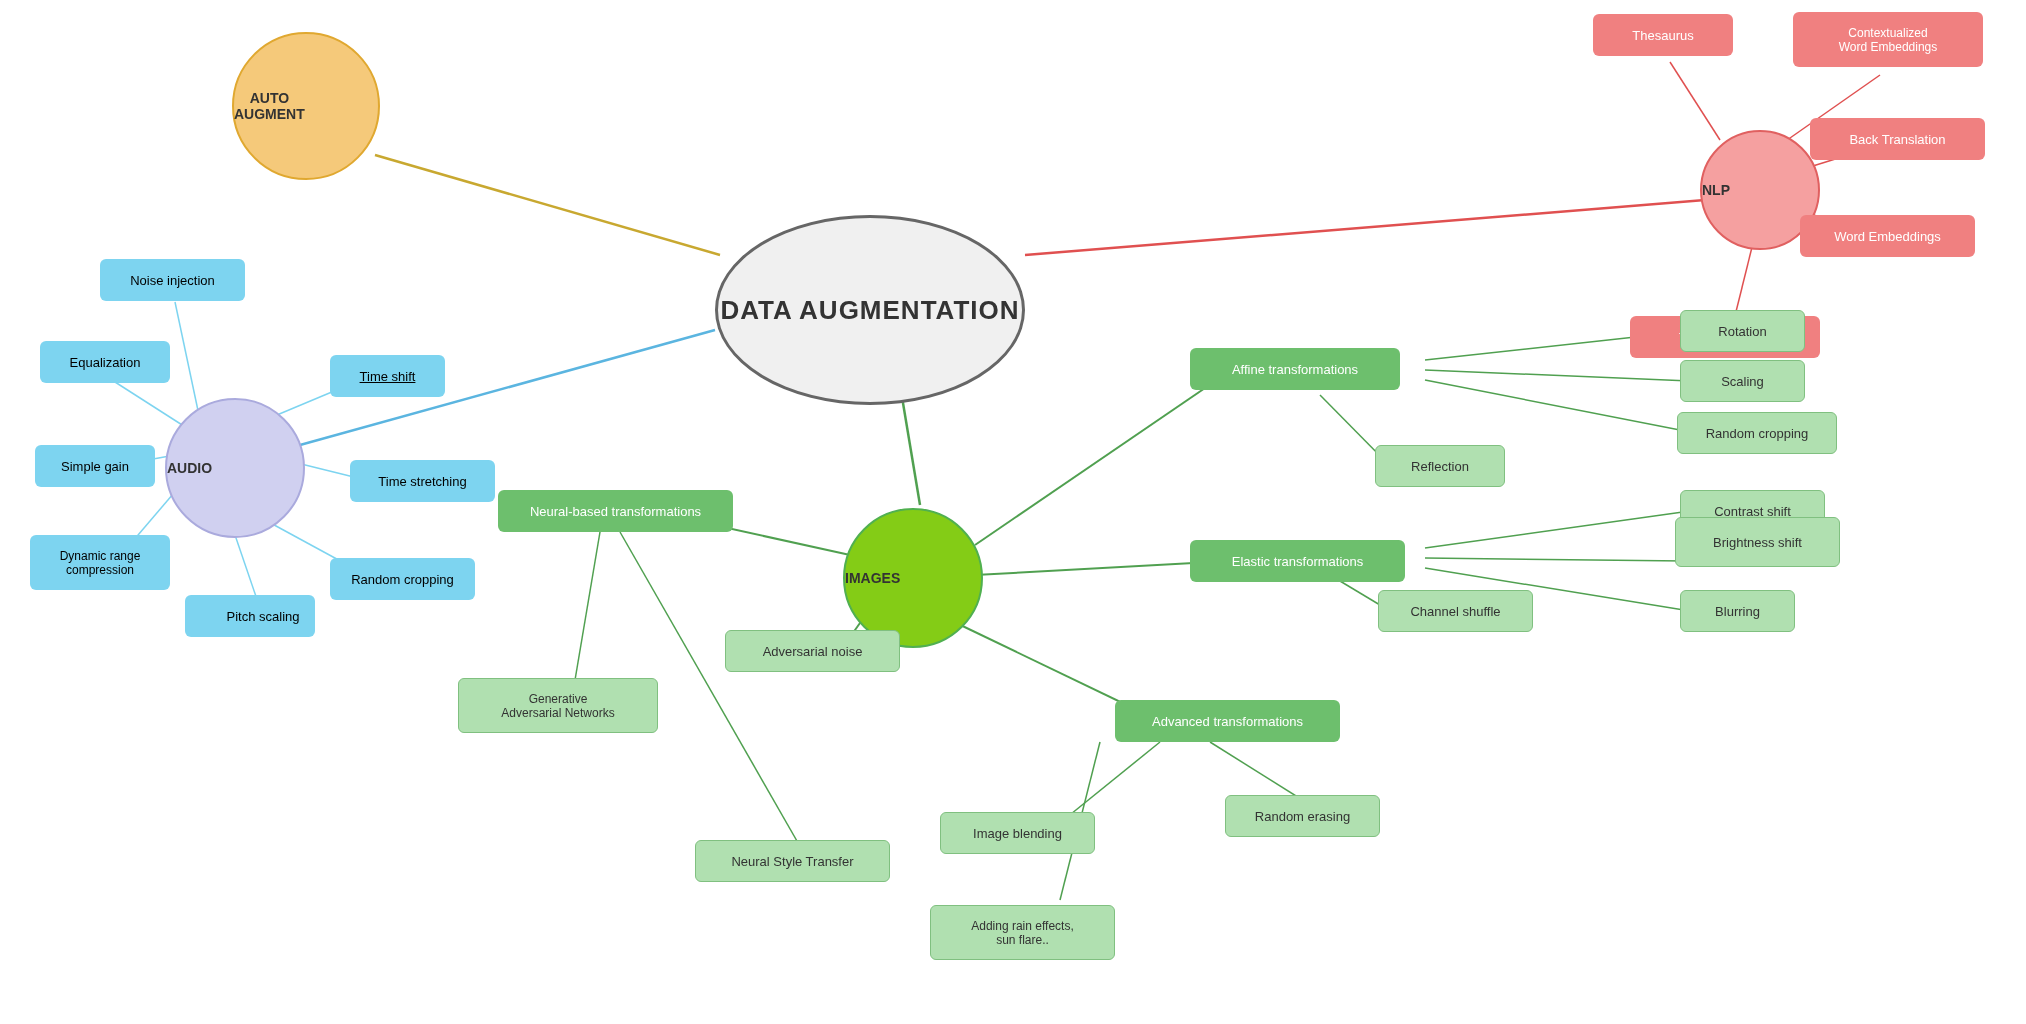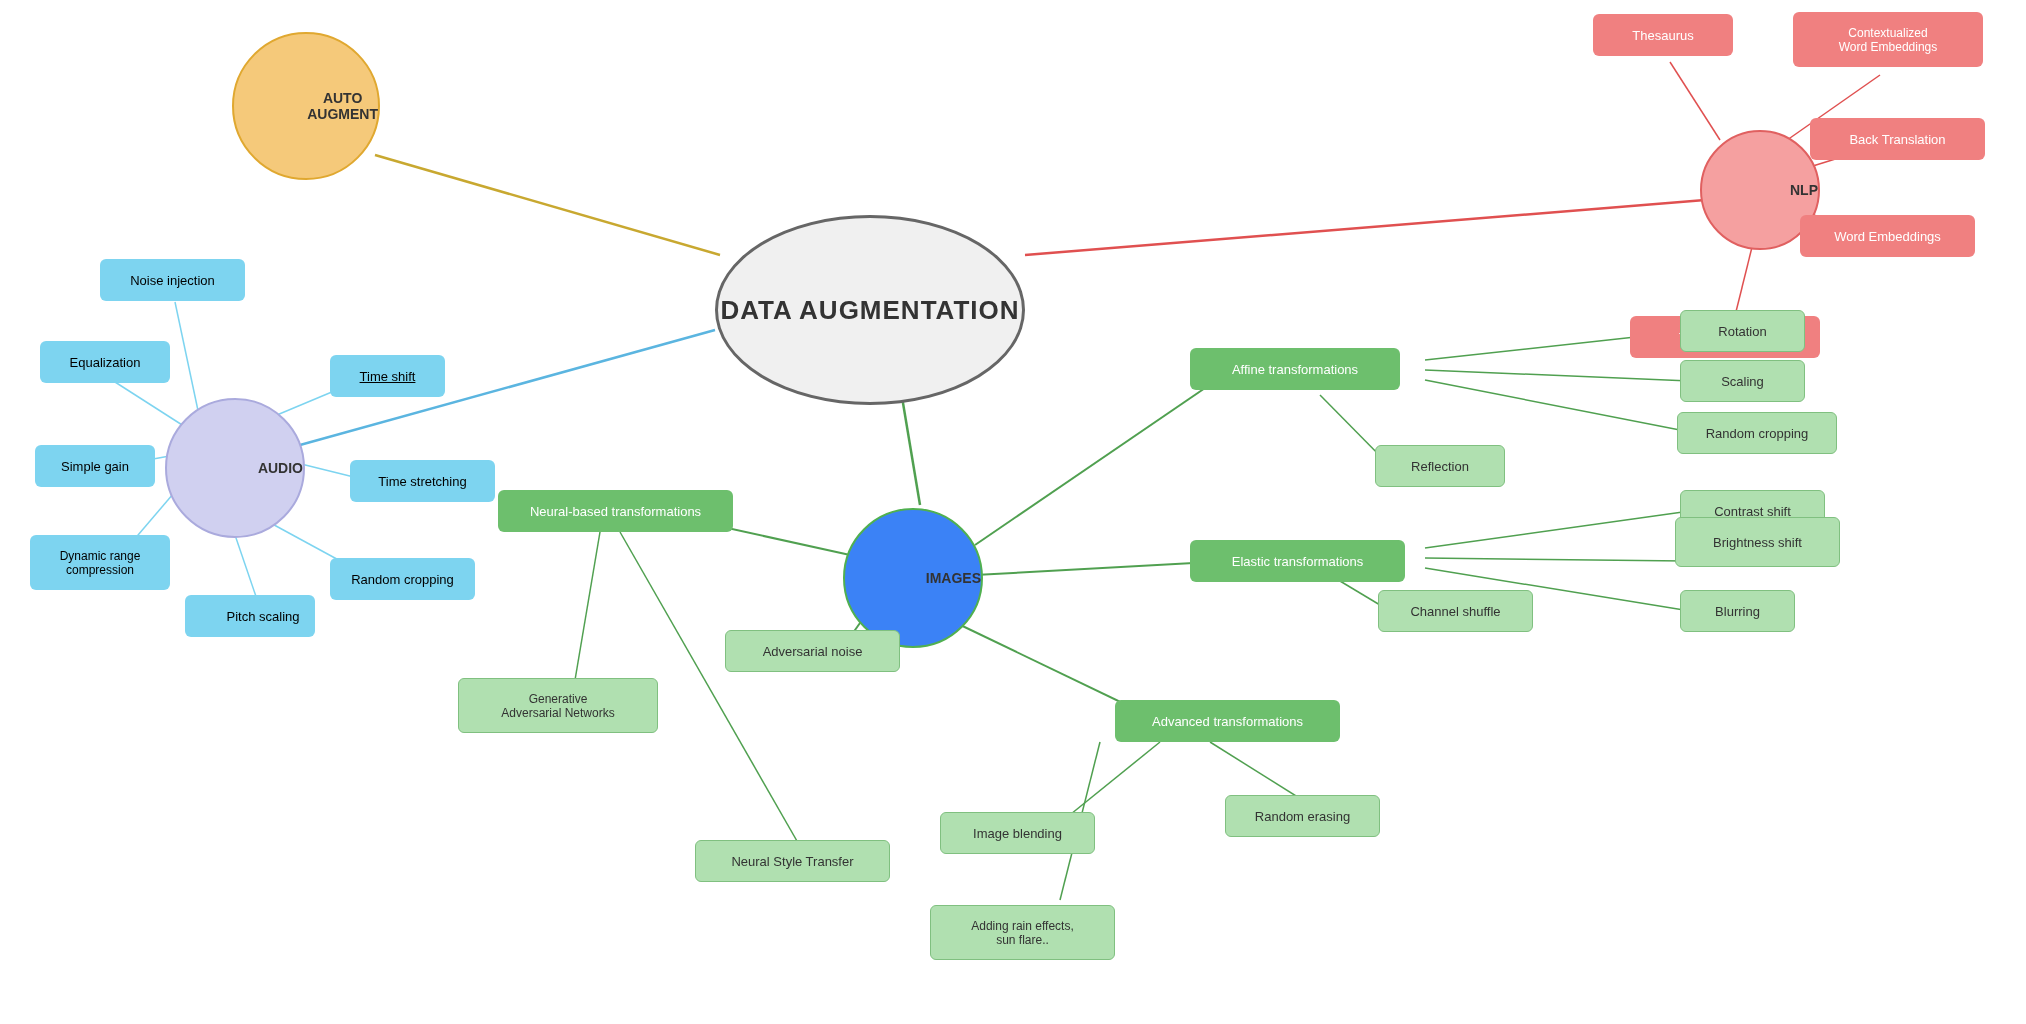--- a/index.html
+++ b/index.html
@@ -22,21 +22,21 @@
       color: #333;
       letter-spacing: 1px;
     }
 
     
     .hub-node {
       position: absolute;
       border-radius: 50%;
       display: flex;
       align-items: center;
-      justify-content: flex-end;
+      justify-content: flex-start;
       text-align: center;
       font-size: 14px;
       font-weight: bold;
     }
 
     
     .leaf-node {
       position: absolute;
       border-radius: 6px;
       display: flex;
@@ -56,21 +56,21 @@
     
     .audio-leaf { background: #7dd4f0; border: none; color: #000; }
 
     
     .nlp-hub { background: #f5a0a0; border: 2px solid #e06060; color: #333; }
 
     
     .nlp-leaf { background: #f08080; border: none; color: #fff; justify-content: center; }
 
     
-    .images-hub { background: #3b82f6; border: 2px solid #50b050; color: #333; }
+    .images-hub { background: #84cc16; border: 2px solid #50b050; color: #333; }
 
     
     .images-leaf-dark { background: #6dbf6d; border: none; color: #fff; }
     .images-leaf-light { background: #b0e0b0; border: 1px solid #80c080; color: #333; }
   </style>
 </head>
 <body>
 
 <div id="canvas-container">
   <svg id="mind-map">

